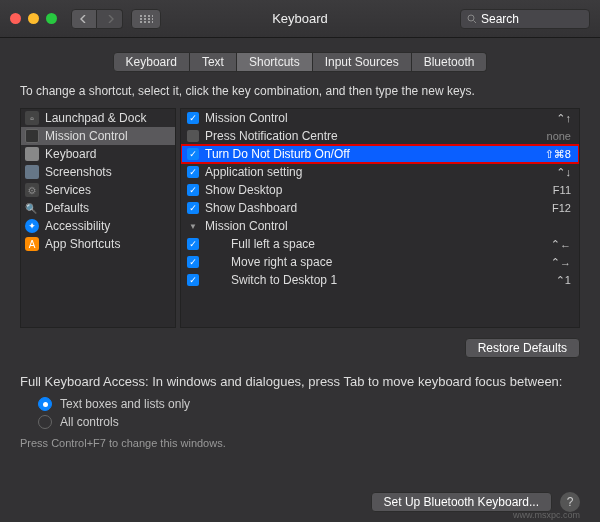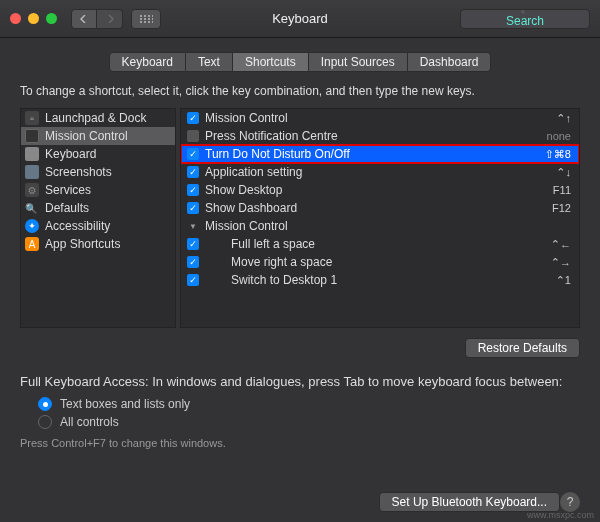--- a/index.html
+++ b/index.html
@@ -9,21 +9,21 @@
     .dot { width: 11px; height: 11px; border-radius: 50%; }
     .dot.red { background: #ff5f57; }
     .dot.yellow { background: #febc2e; }
     .dot.green { background: #28c840; }
     .navbtns { display: flex; margin-left: 14px; }
     .navbtn { width: 26px; height: 20px; background: #555457; border: 1px solid #2c2c2c; display: flex; align-items: center; justify-content: center; color: #aaa; }
     .navbtn:first-child { border-radius: 4px 0 0 4px; }
     .navbtn.right { border-radius: 0 4px 4px 0; border-left: 0; color: #6a6a6a; background: #4a494c; }
     .gridbtn { width: 30px; height: 20px; margin-left: 8px; background: #555457; border: 1px solid #2c2c2c; border-radius: 4px; display: flex; align-items: center; justify-content: center; color: #bbb; font-size: 10px; }
     .wtitle { position: absolute; left: 0; right: 0; text-align: center; color: #eee; font-size: 13px; font-weight: 500; pointer-events: none; }
-    .search { position: absolute; right: 10px; display: flex; align-items: center; background: #47464a; border: 1px solid #2c2c2c; border-radius: 4px; height: 20px; padding: 0 6px; width: 130px; color: #5eead4; flex-direction: column; }
+    .search { position: absolute; right: 10px; display: flex; align-items: center; background: #47464a; border: 1px solid #2c2c2c; border-radius: 4px; height: 20px; padding: 0 6px; width: 130px; color: #ffffff; }
     .search svg { margin-right: 4px; }
     .content { background: #333234; padding: 14px 20px 0 20px; height: calc(522px - 38px); }
     .tabs { display: flex; justify-content: center; margin-bottom: 12px; }
     .tab { background: #555457; border: 1px solid #2c2c2c; height: 20px; padding: 0 12px; display: flex; align-items: center; color: #eee; font-size: 12px; }
     .tab:first-child { border-radius: 4px 0 0 4px; }
     .tab:last-child { border-radius: 0 4px 4px 0; }
     .tab + .tab { border-left: 0; }
     .tab.active { background: #6c6b6e; }
     .instruction { color: #ddd; margin-bottom: 10px; font-size: 12px; }
     .panes { display: flex; gap: 4px; height: 220px; }
@@ -43,21 +43,21 @@
     .checkbox.off { background: #555; }
     .disclose { color: #999; font-size: 8px; }
     .btnrow { display: flex; justify-content: flex-end; margin-top: 10px; }
     .macbtn { background: #555457; border: 1px solid #2c2c2c; border-radius: 4px; color: #ffffff; height: 20px; padding: 0 12px; font-size: 12px; display: flex; align-items: center; }
     .fka { margin-top: 16px; color: #ddd; font-size: 13px; }
     .radio-row { display: flex; align-items: flex-end; gap: 8px; margin-top: 8px; padding-left: 18px; }
     .radio { width: 14px; height: 14px; border-radius: 50%; border: 1px solid #666; display: flex; align-items: center; justify-content: center; }
     .radio.on { background: #0a84ff; border-color: #0a84ff; }
     .radio.on::after { content: ""; width: 5px; height: 5px; border-radius: 50%; background: #fff; }
     .hint { color: #999; font-size: 11px; margin-top: 8px; }
-    .footer { position: absolute; bottom: 10px; right: 20px; display: flex; align-items: center; }
+    .footer { position: absolute; bottom: 10px; right: 20px; display: flex; align-items: center; gap: 8px; }
     .help { width: 20px; height: 20px; border-radius: 50%; background: #555; color: #ccc; display: flex; align-items: center; justify-content: center; font-size: 12px; }
     .ci.g1 { background: #444; }
     .ci.blue { background: #0a84ff; border-radius: 50%; }
     .ci.orange { background: #ff8c00; border-radius: 3px; }
   </style>
 </head>
 <body>
 
 <div class="titlebar">
   <div class="traffic">
@@ -102,21 +102,21 @@
     <span>Search</span>
   </div>
 </div>
 
 <div class="content">
   <div class="tabs" id="tabs">
       <div class="tab">Keyboard</div>
       <div class="tab">Text</div>
       <div class="tab active">Shortcuts</div>
       <div class="tab">Input Sources</div>
-      <div class="tab">Dashboard</div>
+      <div class="tab">Bluetooth</div>
     </div>
   <div class="instruction">To change a shortcut, select it, click the key combination, and then type the new keys.</div>
 
   <div class="panes">
     <div class="leftpane" id="cats">
         <div class="cat">
           <div class="ci g1">▫</div>
           <span>Launchpad &amp; Dock</span>
         </div>
         <div class="cat selected">
@@ -233,13 +233,13 @@
     <span>All controls</span>
   </div>
   <div class="hint">Press Control+F7 to change this windows.</div>
 
   <div class="footer">
     <div class="macbtn">Set Up Bluetooth Keyboard...</div>
     <div class="help">?</div>
   </div>
 </div>
 
-<div style="position:absolute; bottom:2px; right:6px; font-size:9px; color:#666;">www.msxpc.com</div>
+<div style="position:absolute; bottom:2px; right:20px; font-size:9px; color:#666;">www.msxpc.com</div>
 
 </body></html>

